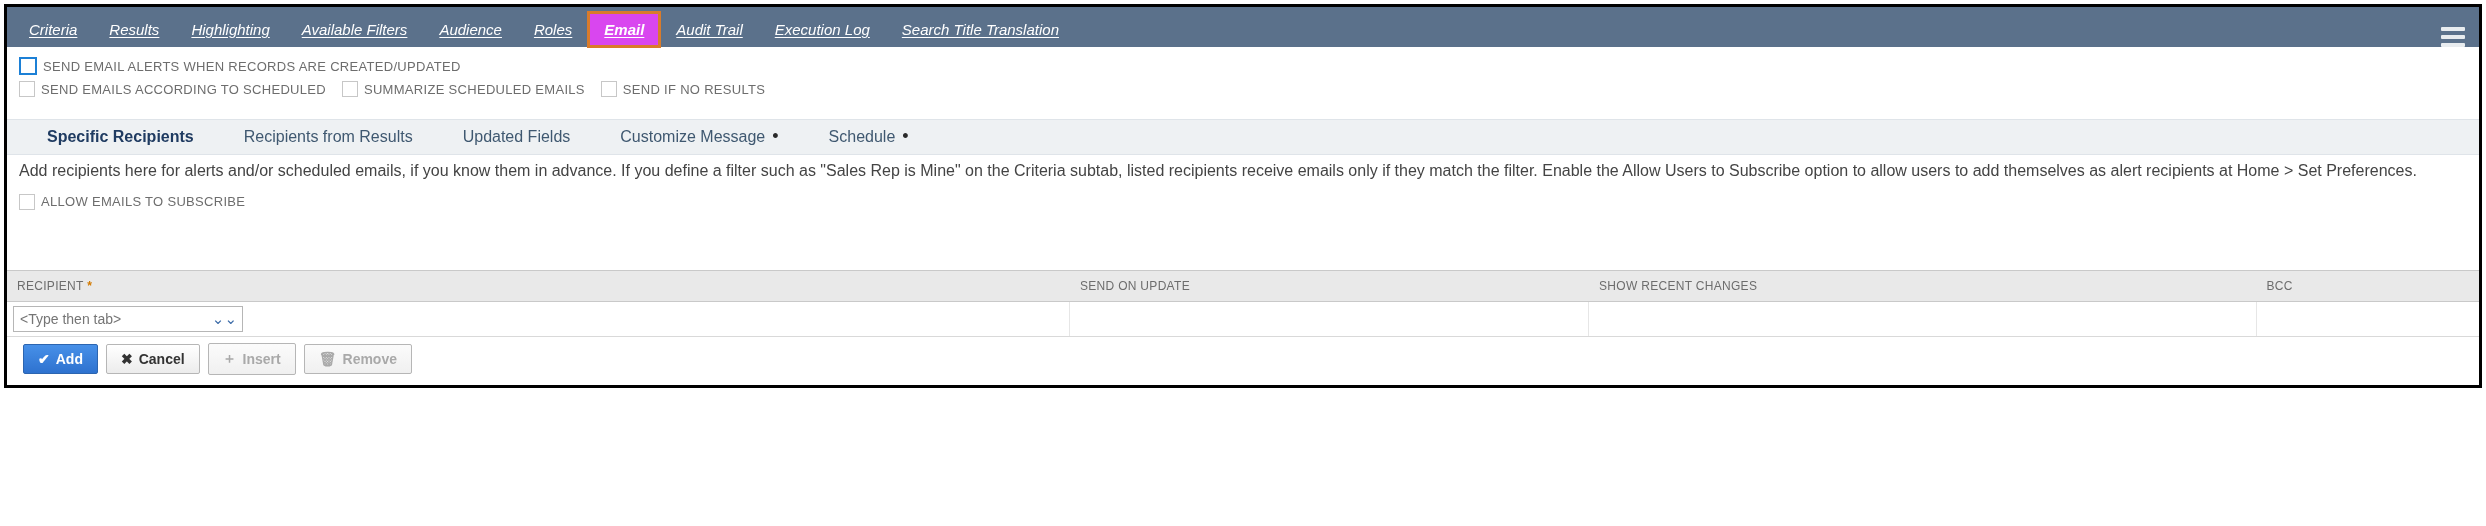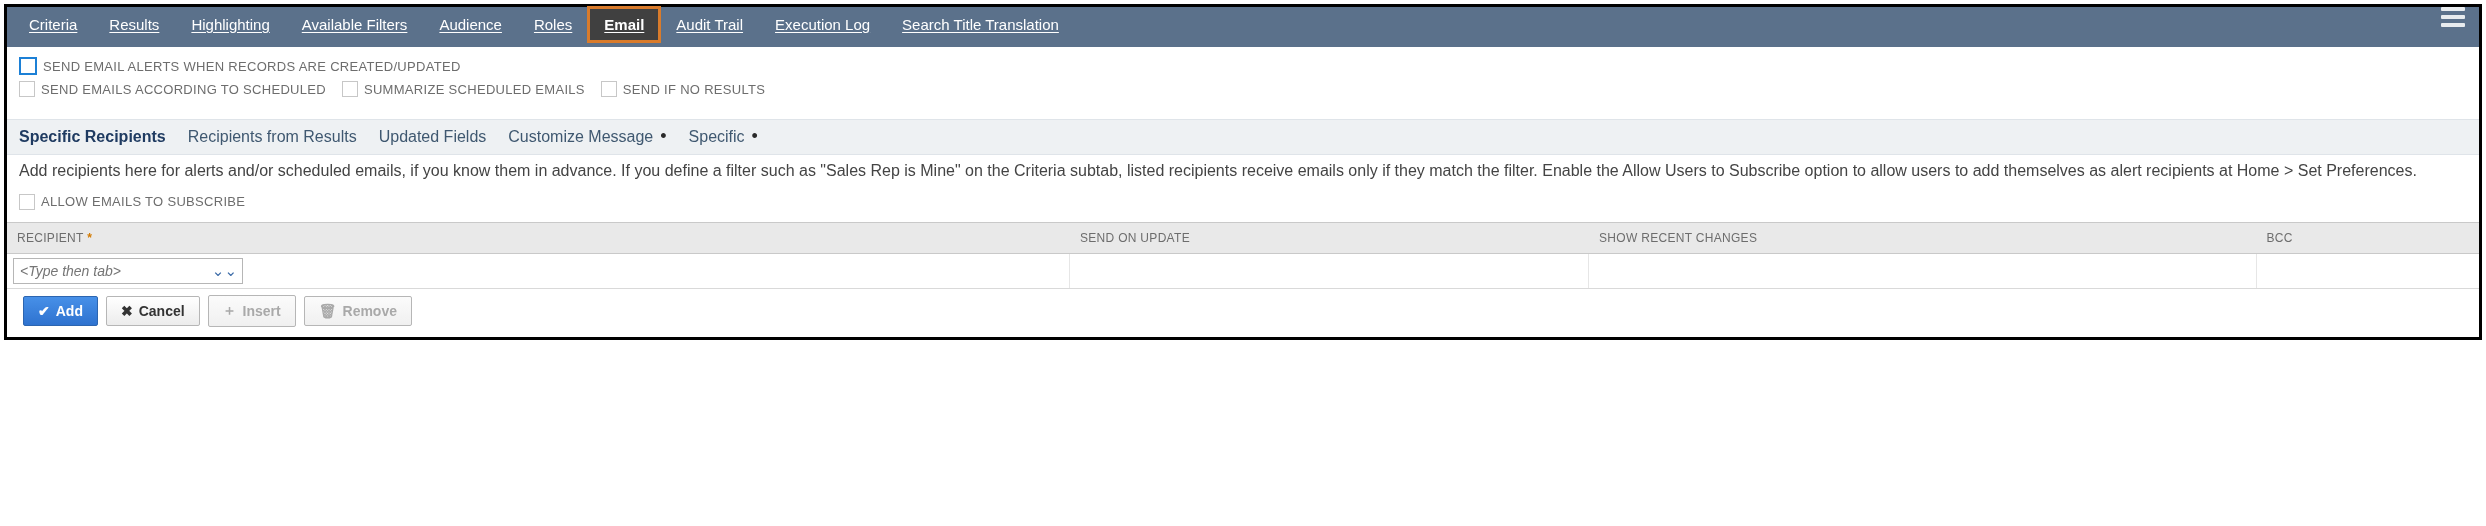--- a/index.html
+++ b/index.html
@@ -11,35 +11,36 @@
     }
     .frame {
       border: 3px solid #000;
       margin: 4px;
       background: #fff;
     }
 
     
     .topnav {
       display: flex;
-      align-items: flex-start;
+      align-items: flex-end;
       background: #5b718b;
       padding: 0 6px;
       height: 40px;
+      font-style: italic;
     }
     .topnav-tab {
       color: #fff;
       padding: 9px 16px;
       cursor: pointer;
       font-size: 15px;
       text-decoration: underline;
       text-underline-offset: 2px;
     }
     .topnav-tab.active {
-      background: #404040;
+      background: #d946ef;
       outline: 3px solid #d97b2b;
       outline-offset: -2px;
       font-weight: bold;
     }
     .topnav-spacer { flex: 1; }
     .hamburger {
       width: 24px;
       height: 20px;
       cursor: pointer;
       display: flex;
@@ -93,20 +94,21 @@
       gap: 22px;
       padding: 8px 12px;
       background: #eef1f3;
       border-top: 1px solid #dfe4e9;
       border-bottom: 1px solid #dfe4e9;
     }
     .subtab {
       color: #3f5870;
       font-size: 16px;
       cursor: pointer;
+      margin-left: 28px;
     }
     .subtab.active {
       color: #1f3b61;
       font-weight: bold;
     }
     .dot {
       color: #2a2a2a;
       font-size: 18px;
       line-height: 0;
       margin-left: 2px;
@@ -125,20 +127,21 @@
 
     
     .tbl-header {
       display: flex;
       background: #e9e9e9;
       border-top: 1px solid #c9c9c9;
       border-bottom: 1px solid #c9c9c9;
       font-size: 12px;
       color: #6d6d6d;
       letter-spacing: .3px;
+      margin-top: 48px;
     }
     .tbl-header .col {
       padding: 8px 10px;
     }
     .col-recipient { flex: 0 0 43%; }
     .col-send { flex: 0 0 21%; }
     .col-show { flex: 0 0 27%; }
     .col-bcc { flex: 0 0 9%; }
     .req-star { color: #d37a00; font-weight: bold; }
 
@@ -158,21 +161,20 @@
 
     .recipient-input-wrap {
       position: relative;
       width: 230px;
     }
     .recipient-input {
       width: 100%;
       height: 26px;
       padding: 2px 26px 2px 6px;
       border: 1px solid #b6b6b6;
-      font-style: italic;
       color: #777;
       font-size: 14px;
     }
     .dropdown-arrow {
       position: absolute;
       right: 6px;
       top: 50%;
       transform: translateY(-50%);
       color: #3a6aa7;
       font-size: 15px;
@@ -263,21 +265,21 @@
   </div>
 
   <div class="subtabs">
     <div class="subtab active">Specific Recipients</div>
     <div class="subtab">Recipients from Results</div>
     <div class="subtab">Updated Fields</div>
     <div class="subtab">
       <span>Customize Message</span><span class="dot"> •</span>
     </div>
     <div class="subtab">
-      <span>Specific</span><span class="dot"> •</span>
+      <span>Schedule</span><span class="dot"> •</span>
     </div>
   </div>
 
   <div class="helptext">Add recipients here for alerts and/or scheduled emails, if you know them in advance. If you define a filter such as "Sales Rep is Mine" on the Criteria subtab, listed recipients receive emails only if they match the filter. Enable the Allow Users to Subscribe option to allow users to add themselves as alert recipients at Home &gt; Set Preferences.</div>
 
   <div class="subscribe-row">
     <label class="opt-item">
       <span class="chk"></span>
       <span>ALLOW EMAILS TO SUBSCRIBE</span>
     </label>

